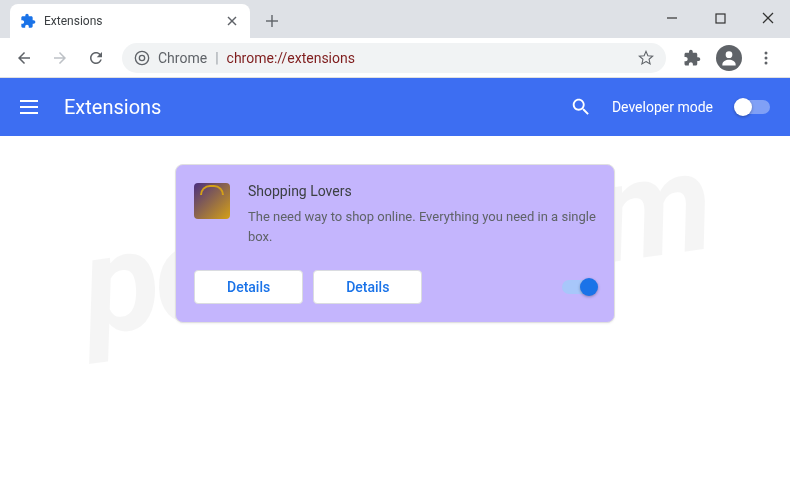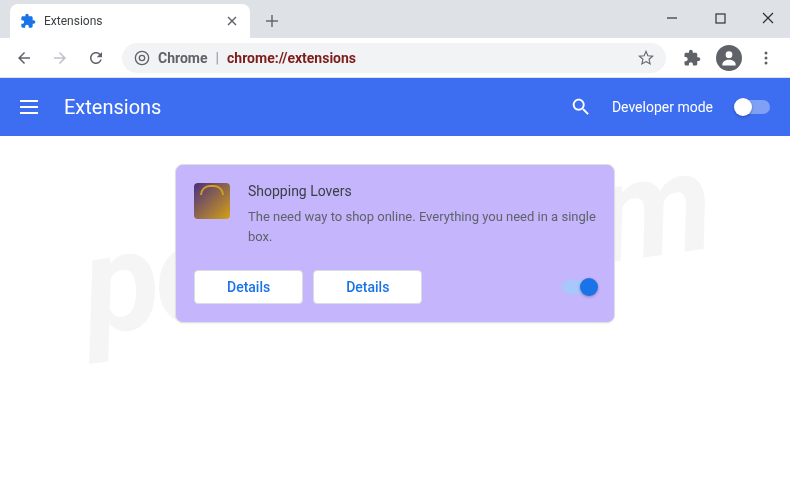--- a/index.html
+++ b/index.html
@@ -14,21 +14,21 @@
 .tab { background: #fff; height: 34px; min-width: 240px; border-radius: 8px 8px 0 0; display: flex; align-items: center; padding: 0 10px; gap: 8px; position: relative; }
 .tab-icon { width: 16px; height: 16px; display: flex; align-items: center; justify-content: center; }
 .tab-title { font-size: 12px; color: #3c4043; flex: 1; }
 .tab-close { width: 16px; height: 16px; display: flex; align-items: center; justify-content: center; color: #5f6368; font-size: 14px; }
 .newtab { width: 28px; height: 28px; display: flex; align-items: center; justify-content: center; margin-left: 8px; color: #5f6368; margin-bottom: 3px; }
 
 
 .addr-row { height: 40px; background: #fff; display: flex; align-items: center; padding: 0 8px; gap: 4px; border-bottom: 1px solid #e0e0e0; }
 .nav-btn { width: 32px; height: 32px; display: flex; align-items: center; justify-content: center; color: #5f6368; border-radius: 50%; }
 .nav-btn.disabled { color: #bdc1c6; }
-.omnibox { flex: 1; height: 30px; background: #f1f3f4; border-radius: 15px; display: flex; align-items: center; padding: 0 12px; gap: 8px; margin: 0 6px; font-weight: bold; }
+.omnibox { flex: 1; height: 30px; background: #f1f3f4; border-radius: 15px; display: flex; align-items: center; padding: 0 12px; gap: 8px; margin: 0 6px; }
 .omnibox-icon { width: 16px; height: 16px; color: #5f6368; display: flex; align-items: center; }
 .omnibox-prefix { color: #5f6368; font-size: 14px; }
 .omnibox-sep { color: #9aa0a6; font-size: 14px; }
 .omnibox-url { color: #7f1d1d; font-size: 14px; flex: 1; }
 .omnibox-star { color: #5f6368; }
 .toolbar-icon { width: 32px; height: 32px; display: flex; align-items: center; justify-content: center; color: #5f6368; }
 .avatar { width: 26px; height: 26px; background: #5f6368; border-radius: 50%; display: flex; align-items: center; justify-content: center; margin: 0 4px; }
 
 
 .page-header { height: 58px; background: #3d6ef2; display: flex; align-items: center; padding: 0 20px; color: #fff; }

